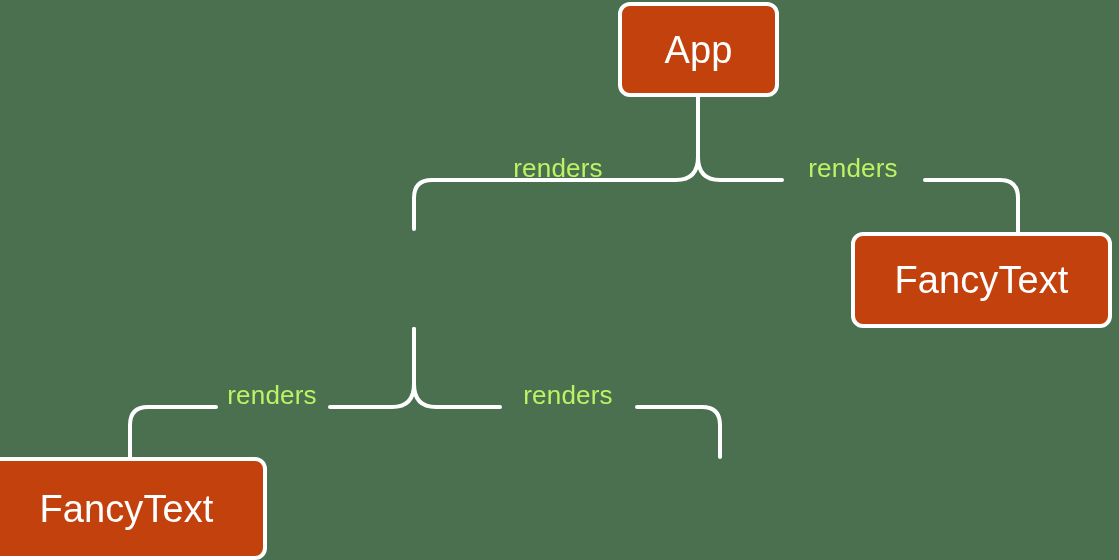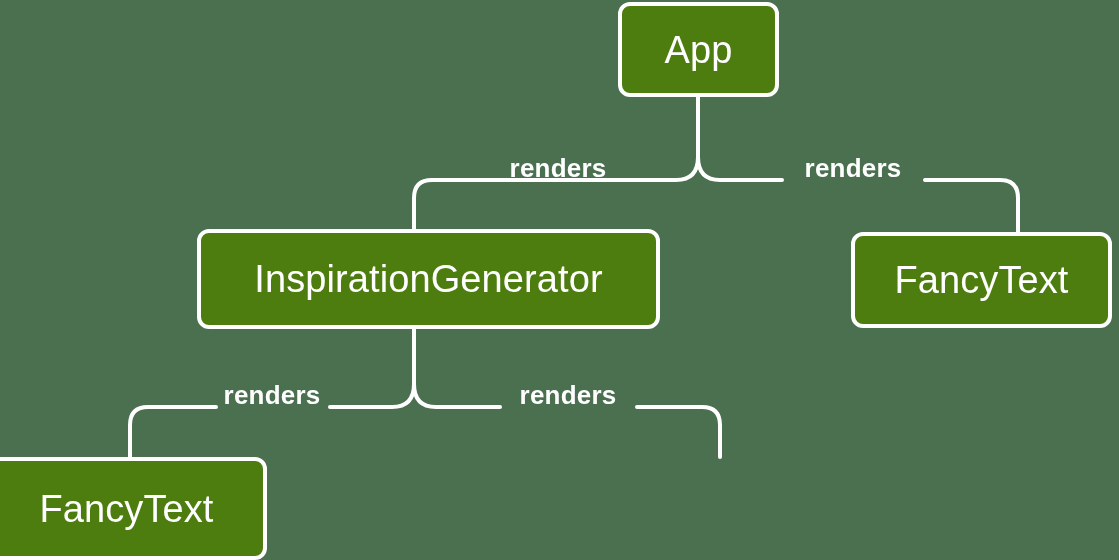--- a/index.html
+++ b/index.html
@@ -20,42 +20,42 @@
     position: absolute;
     left: 0;
     top: 0;
     width: 1119px;
     height: 560px;
     pointer-events: none;
   }
   .node {
     position: absolute;
     box-sizing: border-box;
-    background: #4d7c0f;
+    background: #c2410c;
     border: 4px solid #ffffff;
     border-radius: 12px;
     color: #ffffff;
     display: flex;
     align-items: center;
     justify-content: center;
     font-size: 38px;
     font-weight: 400;
     letter-spacing: 0.1px;
     white-space: nowrap;
     z-index: 2;
   }
   .node-label {
     display: block;
     line-height: 1;
   }
   .edge-label {
     position: absolute;
-    color: #ffffff;
+    color: #bef264;
     font-size: 26px;
-    font-weight: 700;
+    font-weight: 400;
     letter-spacing: 0.2px;
     white-space: nowrap;
     transform: translate(-50%, -50%);
     z-index: 3;
   }
 </style>
 </head>
 <body>
 
 <div id="stage">
@@ -84,23 +84,20 @@
 
       <path d="M 490 407 L 500 407"></path>
       <path d="M 637 407 L 702 407 Q 720 407 720 425 L 720 457"></path>
     </g>
   </svg>
 
   <div class="node" style="left:618px; top:2px; width:161px; height:95px;">
     <span class="node-label">App</span>
   </div>
 
-  <div class="node" style="left:197px; top:229px; width:463px; height:100px;">
-    <span class="node-label">InspirationGenerator</span>
-  </div>
 
   <div class="node" style="left:851px; top:232px; width:261px; height:96px;">
     <span class="node-label">FancyText</span>
   </div>
 
   <div class="node" style="left:-14px; top:457px; width:281px; height:103px;">
     <span class="node-label">FancyText</span>
   </div>
 
 

